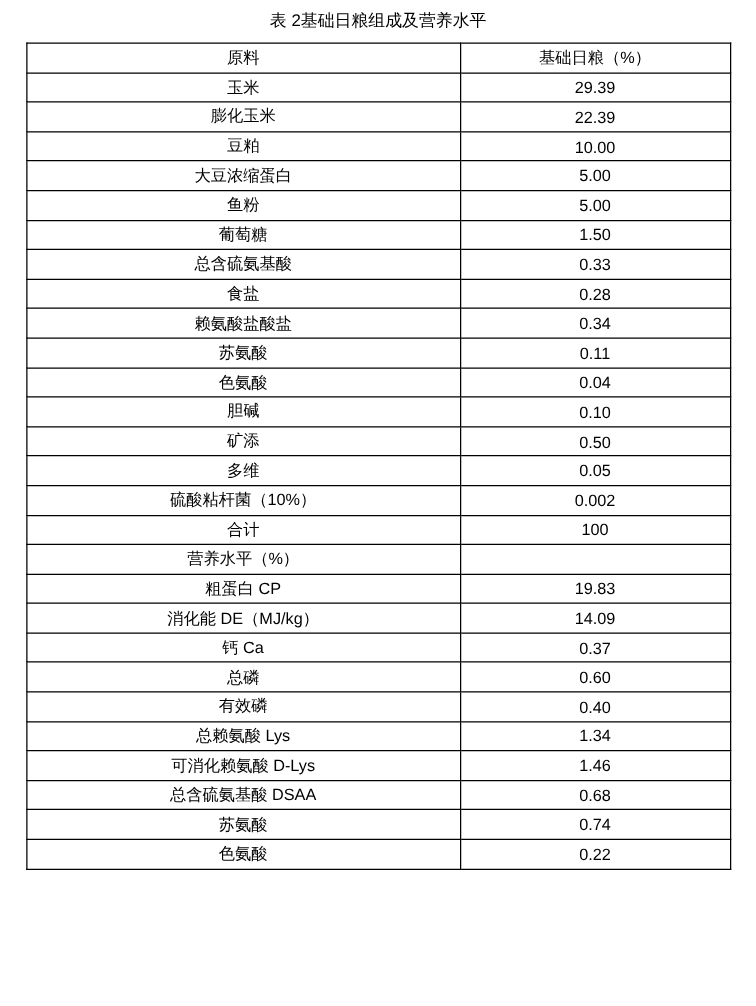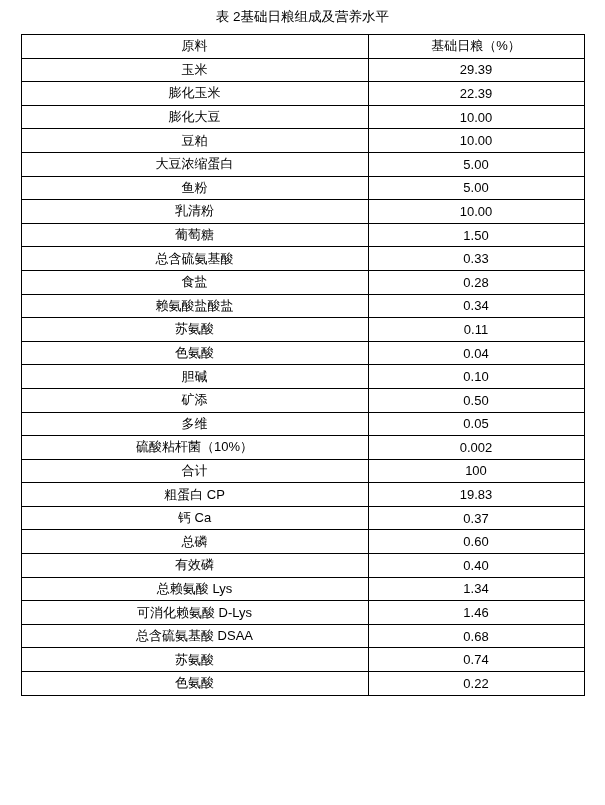--- a/index.html
+++ b/index.html
@@ -68,38 +68,30 @@
       </tr>
       <tr>
         <td class="label">玉米</td>
         <td class="value">29.39</td>
       </tr>
       <tr>
         <td class="label">膨化玉米</td>
         <td class="value">22.39</td>
       </tr>
       <tr>
-        <td class="label">膨化大豆</td>
-        <td class="value">10.00</td>
-      </tr>
-      <tr>
         <td class="label">豆粕</td>
         <td class="value">10.00</td>
       </tr>
       <tr>
         <td class="label">大豆浓缩蛋白</td>
         <td class="value">5.00</td>
       </tr>
       <tr>
         <td class="label">鱼粉</td>
         <td class="value">5.00</td>
-      </tr>
-      <tr>
-        <td class="label">乳清粉</td>
-        <td class="value">10.00</td>
       </tr>
       <tr>
         <td class="label">葡萄糖</td>
         <td class="value">1.50</td>
       </tr>
       <tr>
         <td class="label">总含硫氨基酸</td>
         <td class="value">0.33</td>
       </tr>
       <tr>
@@ -132,22 +124,30 @@
       </tr>
       <tr>
         <td class="label">硫酸粘杆菌（10%）</td>
         <td class="value">0.002</td>
       </tr>
       <tr>
         <td class="label">合计</td>
         <td class="value">100</td>
       </tr>
       <tr>
+        <td class="label">营养水平（%）</td>
+        <td class="value spacer-cell"></td>
+      </tr>
+      <tr>
         <td class="label">粗蛋白 CP</td>
         <td class="value">19.83</td>
+      </tr>
+      <tr>
+        <td class="label">消化能 DE（MJ/kg）</td>
+        <td class="value">14.09</td>
       </tr>
       <tr>
         <td class="label">钙 Ca</td>
         <td class="value">0.37</td>
       </tr>
       <tr>
         <td class="label">总磷</td>
         <td class="value">0.60</td>
       </tr>
       <tr>

